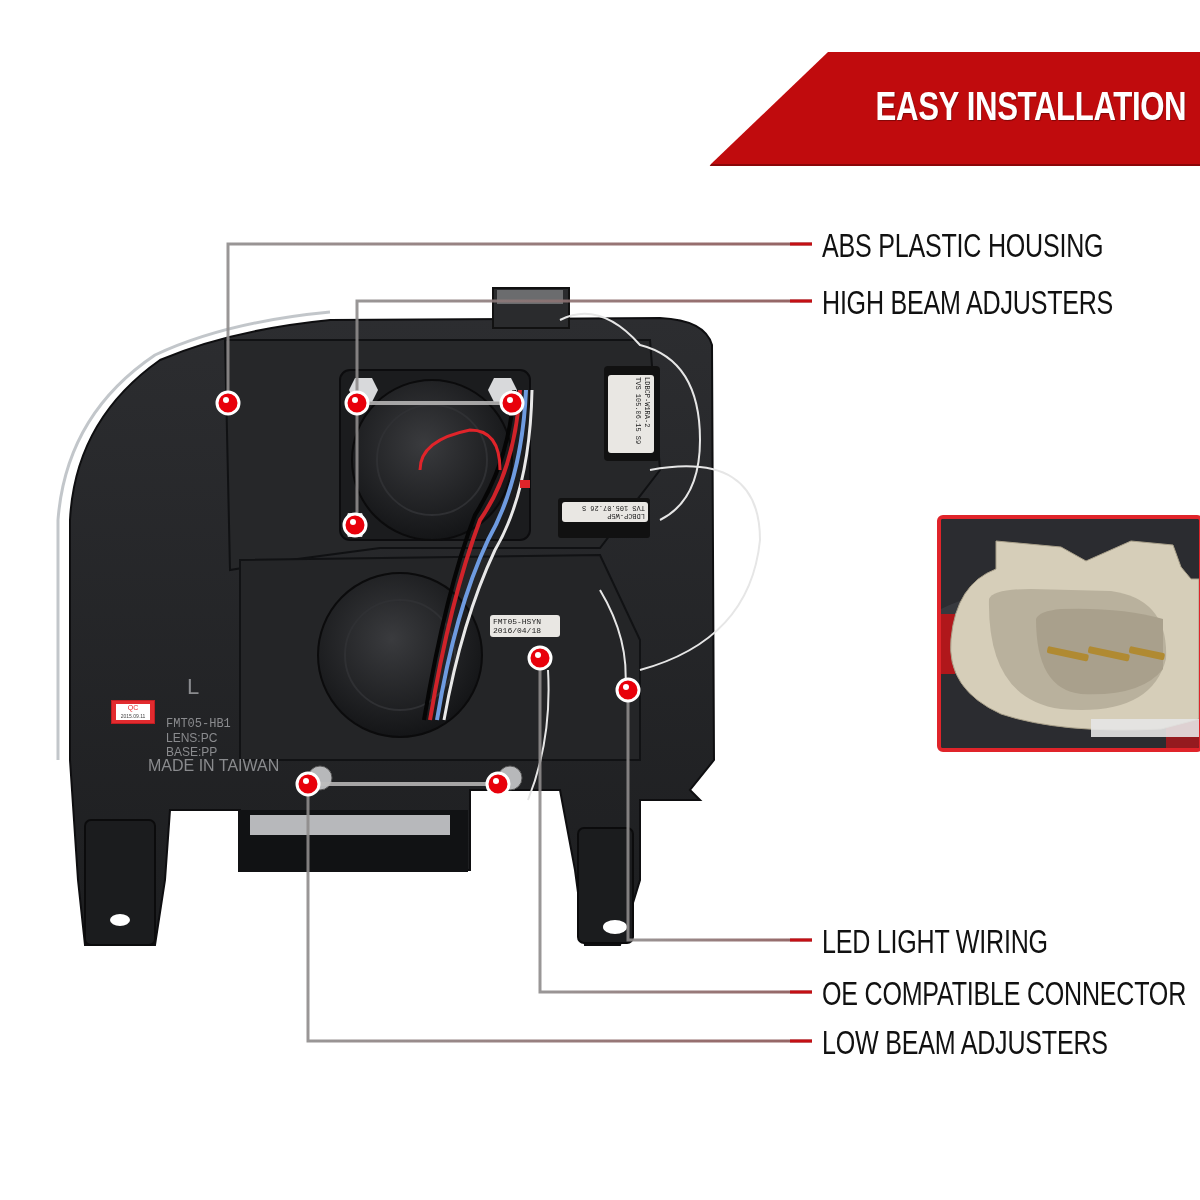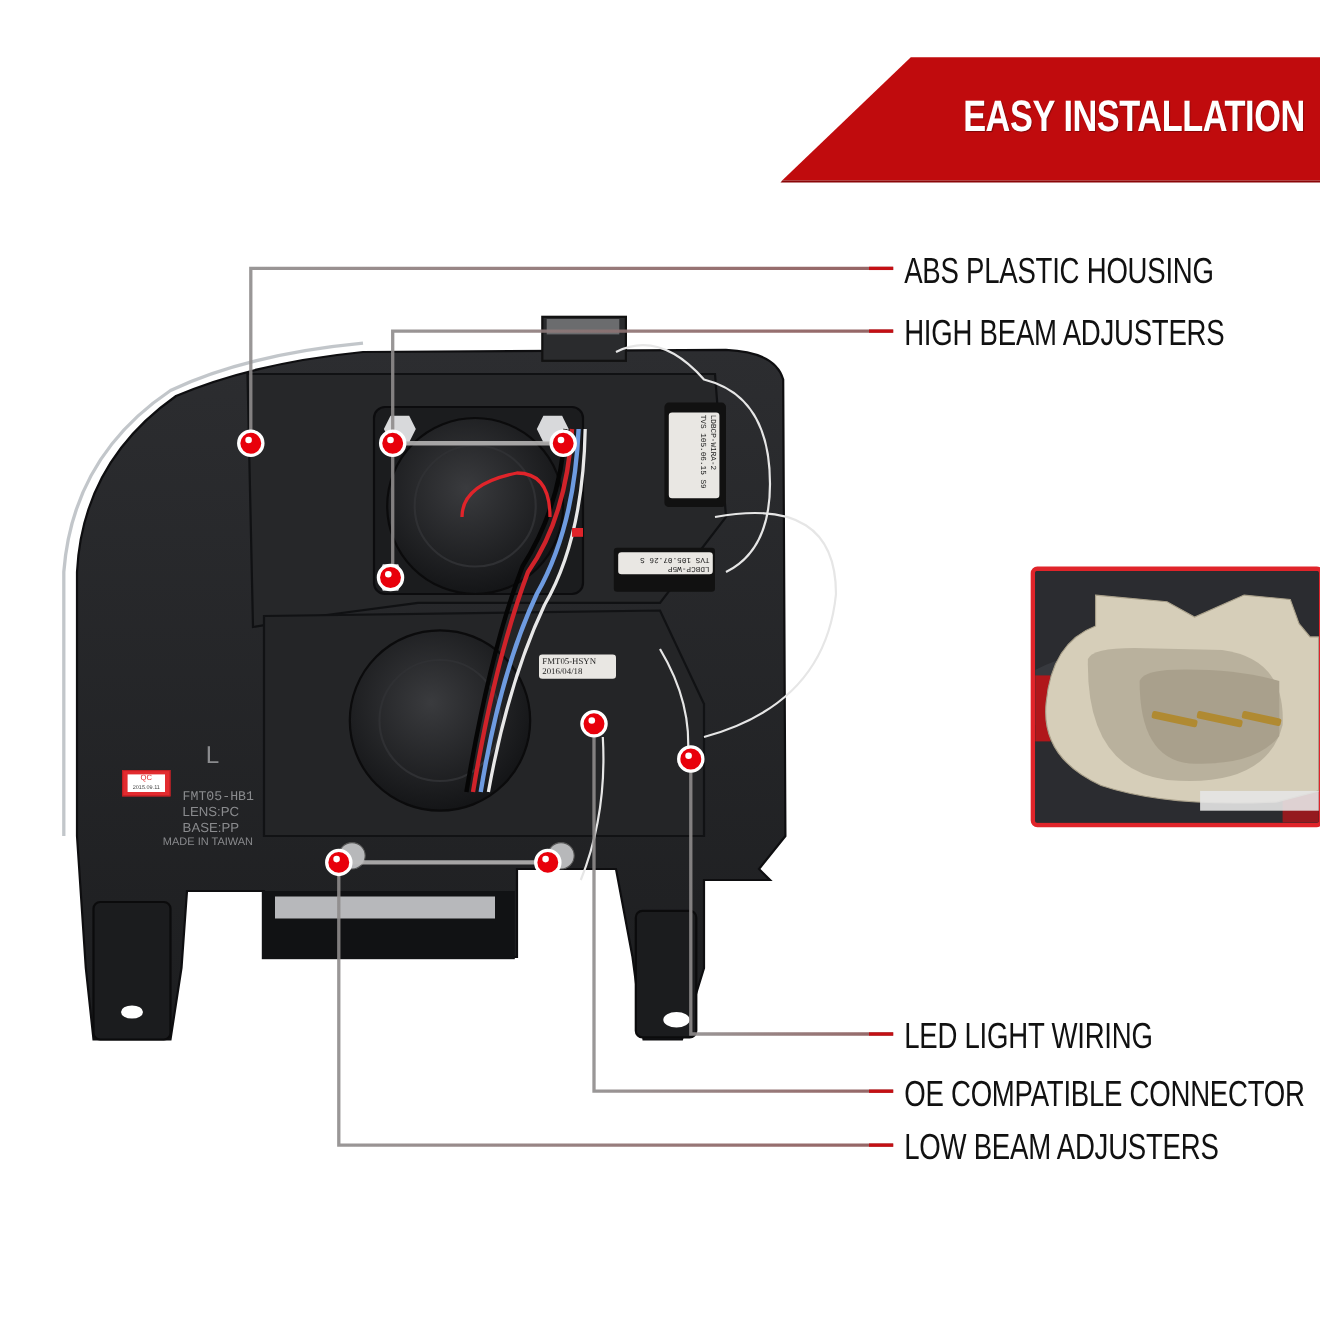--- a/index.html
+++ b/index.html
@@ -143,30 +143,30 @@
         <circle cx="498" cy="784" r="11" fill="#e8000b" stroke="#fff" stroke-width="3"></circle>
         <circle cx="496" cy="781" r="3" fill="#fff"></circle>
       </g>
   </g>
 </svg>
 
 <div class="label-txt" style="left:187px;top:680px;font-size:22px;">L</div>
 <div class="label-txt" style="left:166px;top:717px;font-family:Liberation Mono, monospace;">FMT05-HB1</div>
 <div class="label-txt" style="left:166px;top:731px;text-align:center;">LENS:PC</div>
 <div class="label-txt" style="left:166px;top:745px;">BASE:PP</div>
-<div class="label-txt" style="left:148px;top:759px;font-size:10px;">MADE IN TAIWAN</div>
+<div class="label-txt" style="left:148px;top:759px;font-size:16px;">MADE IN TAIWAN</div>
 
 <div class="qc">
   <div class="qc-inner">
     <span>QC</span>
     <span class="qc-date">2015.09.11</span>
   </div>
 </div>
 
-<div class="sticker" style="left:490px;top:595px;width:64px;font-family:Liberation Serif, serif;">
+<div class="sticker" style="left:490px;top:615px;width:64px;">
   <div>FMT05-HSYN</div>
   <div>2016/04/18</div>
 </div>
 
 <div class="sticker" style="left:608px;top:375px;width:40px;height:74px;font-size:7px;writing-mode:vertical-rl;">
   <div>LDBCP-W1RA-2</div>
   <div>TVS 105.06.15 S9</div>
 </div>
 <div class="sticker" style="left:562px;top:502px;width:80px;font-size:7px;line-height:8px;transform:rotate(180deg);">
   <div>LDBCP-W5P</div>

